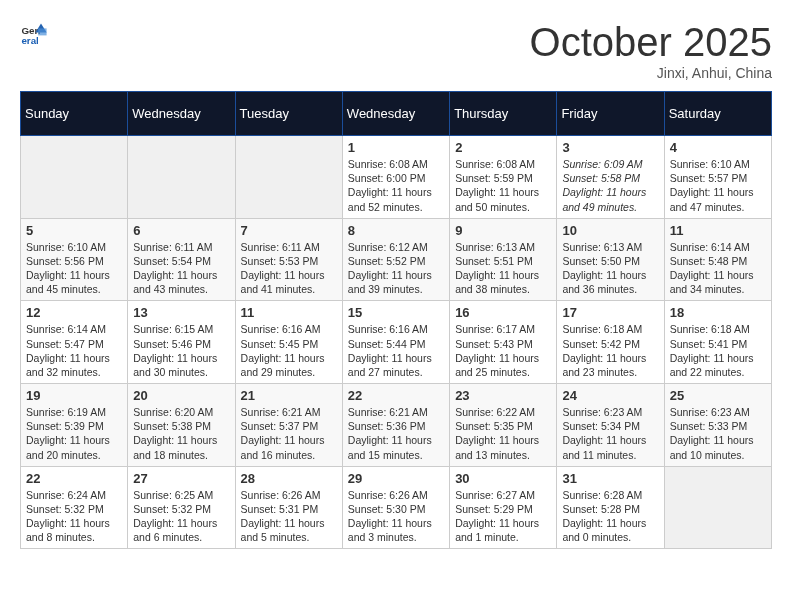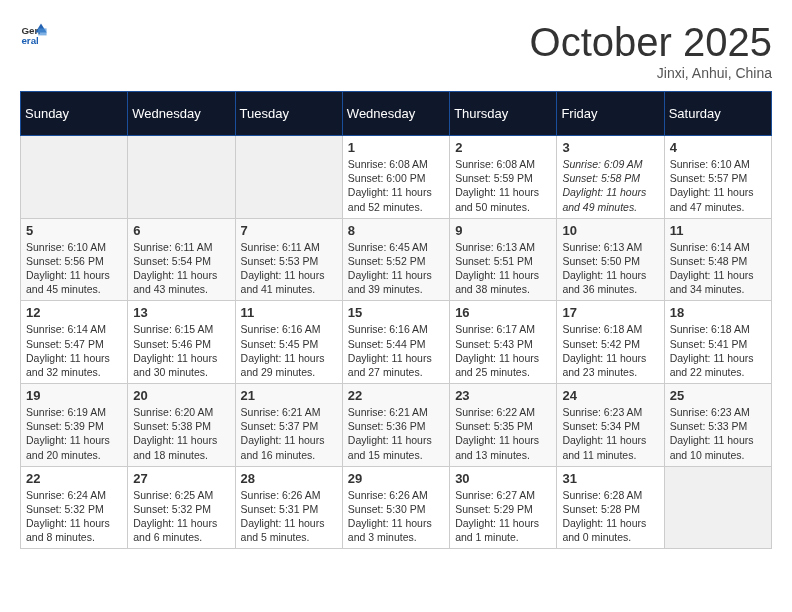--- a/index.html
+++ b/index.html
@@ -167,21 +167,21 @@
         </td>
         <td>
           <div class="day-number">7</div>
           <div class="day-info" style="white-space: pre-line;">Sunrise: 6:11 AM
 Sunset: 5:53 PM
 Daylight: 11 hours
 and 41 minutes.</div>
         </td>
         <td>
           <div class="day-number">8</div>
-          <div class="day-info" style="white-space: pre-line;">Sunrise: 6:45 AM
+          <div class="day-info" style="white-space: pre-line;">Sunrise: 6:12 AM
 Sunset: 5:52 PM
 Daylight: 11 hours
 and 39 minutes.</div>
         </td>
         <td>
           <div class="day-number">9</div>
           <div class="day-info" style="white-space: pre-line;">Sunrise: 6:13 AM
 Sunset: 5:51 PM
 Daylight: 11 hours
 and 38 minutes.</div>

